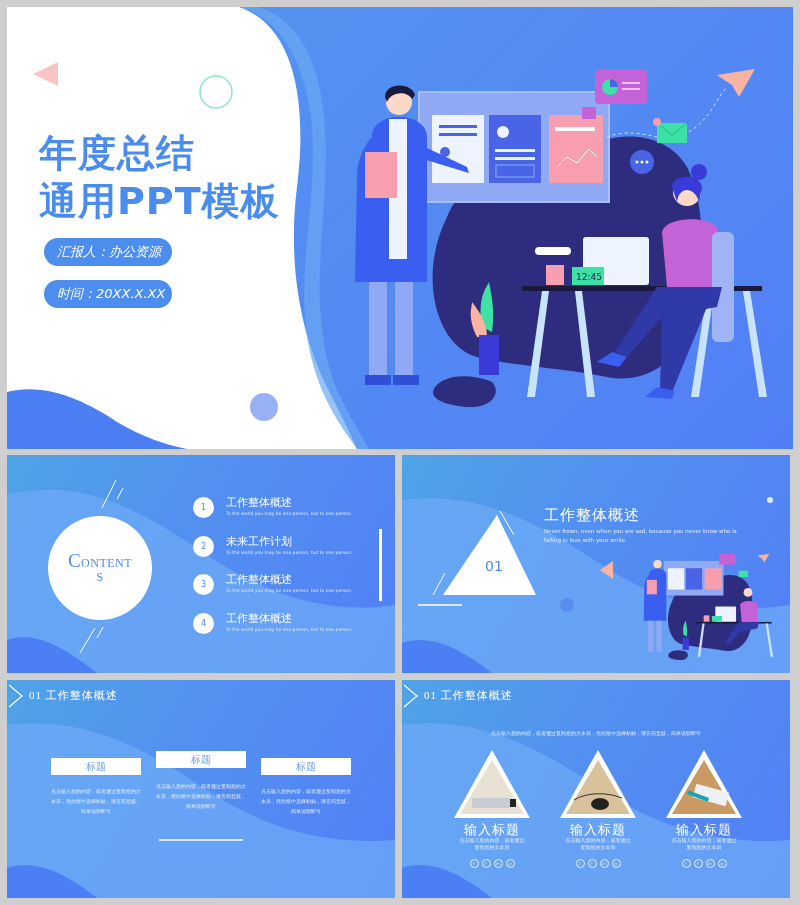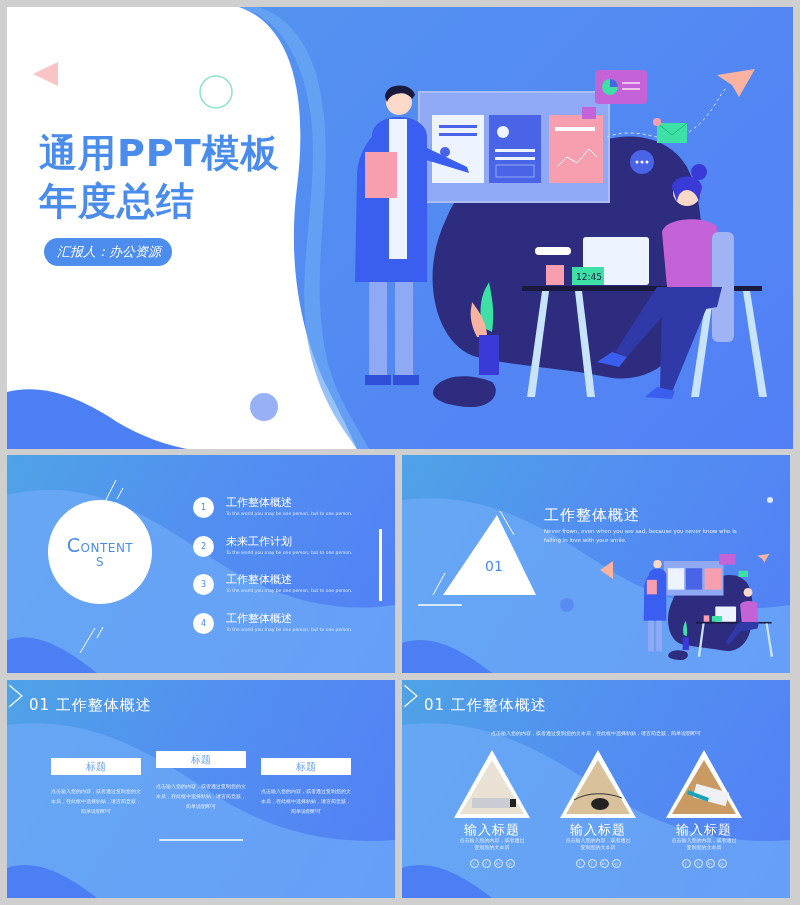--- a/index.html
+++ b/index.html
@@ -8,38 +8,38 @@
   .bg-grad { background: linear-gradient(120deg, #4fa3e6 0%, #5291f0 40%, #527ff6 100%); }
 
   
   #s1 { left: 7px; top: 7px; width: 786px; height: 442px; background: linear-gradient(135deg, #5497ee 0%, #527ff6 100%); }
   #s1 .white-blob { position: absolute; left: 0; top: 0; width: 786px; height: 442px; }
   .title-main { position: absolute; left: 32px; top: 122px; font-size: 38px; line-height: 48px; font-weight: bold; color: #4a8cec; font-family: "DejaVu Sans", sans-serif; letter-spacing: 1px; }
   .pill { position: absolute; left: 37px; height: 28px; width: 128px; border-radius: 14px; background: #4d8ded; color: #fff; font-size: 13px; line-height: 28px; padding-left: 13px; white-space: nowrap; font-style: italic; }
 
   
   #s2 { left: 7px; top: 455px; width: 388px; height: 218px; }
-  .contents-circle { position: absolute; left: 41px; top: 45px; width: 104px; height: 104px; border-radius: 50%; background: #fff; }
+  .contents-circle { position: absolute; left: 41px; top: 61px; width: 104px; height: 104px; border-radius: 50%; background: #fff; font-family: Liberation Serif, serif; }
   .contents-text { position: absolute; left: 0; top: 38px; width: 104px; text-align: center; color: #4a8cec; font-size: 12px; line-height: 14px; letter-spacing: 0.5px; }
   .contents-text .big { font-size: 19px; }
   .toc-item { position: absolute; left: 186px; height: 32px; width: 180px; }
   .toc-num { position: absolute; left: 0; top: 2px; width: 21px; height: 21px; border-radius: 50%; background: #fff; color: #4a8cec; font-size: 8px; line-height: 21px; text-align: center; }
   .toc-title { position: absolute; left: 33px; top: 0; font-size: 11px; color: #fff; white-space: nowrap; }
   .toc-sub { position: absolute; left: 33px; top: 16px; font-size: 4.5px; color: #dbe8ff; white-space: nowrap; }
 
   
   #s3 { left: 402px; top: 455px; width: 388px; height: 218px; }
   .sec-title { position: absolute; left: 142px; top: 51px; font-size: 15px; color: #fff; white-space: nowrap; letter-spacing: 1px; }
   .sec-desc { position: absolute; left: 142px; top: 72px; width: 210px; font-size: 5.5px; line-height: 9px; color: #e4eeff; }
   .tri-num { position: absolute; left: 62px; top: 103px; width: 60px; text-align: center; color: #4a8cec; font-size: 14px; }
 
   
   #s4 { left: 7px; top: 680px; width: 388px; height: 218px; }
   #s5 { left: 402px; top: 680px; width: 388px; height: 218px; }
-  .hdr { position: absolute; left: 22px; top: 16px; font-size: 15px; color: #fff; white-space: nowrap; letter-spacing: 1px; }
+  .hdr { position: absolute; left: 22px; top: 8px; font-size: 11px; color: #fff; white-space: nowrap; letter-spacing: 1px; font-family: Liberation Serif, serif; }
   .card-title { position: absolute; width: 90px; height: 17px; background: #fff; color: #6ea3ee; font-size: 10px; line-height: 17px; text-align: center; }
   .card-body { position: absolute; width: 90px; font-size: 5px; line-height: 10px; color: #e8f0ff; text-align: center; }
   .s5-top { position: absolute; left: 0; top: 50px; width: 388px; text-align: center; font-size: 5px; color: #e8f0ff; }
   .p-title { position: absolute; width: 90px; text-align: center; font-size: 13px; color: #fff; letter-spacing: 1px; }
   .p-body { position: absolute; width: 90px; text-align: center; font-size: 5px; line-height: 7px; color: #e8f0ff; }
   .socials { position: absolute; width: 90px; display: flex; justify-content: center; gap: 3px; }
   .soc { width: 9px; height: 9px; border: 1px solid #e8f0ff; border-radius: 50%; color: #e8f0ff; font-size: 4px; line-height: 7px; text-align: center; }
 </style>
 </head>
 <body>
@@ -54,24 +54,25 @@
       <polygon points="2,15 27,3 27,27" fill="#f9c4c4"></polygon>
     </svg>
   <svg style="position:absolute;left:191px;top:67px" width="36" height="36">
       <circle cx="18" cy="18" r="16" fill="none" stroke="#8fe3c8" stroke-width="1.5"></circle>
     </svg>
   <svg style="position:absolute;left:242px;top:385px" width="30" height="30">
       <circle cx="15" cy="15" r="14" fill="#98b0f6"></circle>
     </svg>
 
   <div class="title-main">
+    <div>年度总结</div>
     <div>通用PPT模板</div>
-    <div>年度总结</div>
   </div>
   <div class="pill" style="top:231px">汇报人：办公资源</div>
+  <div class="pill" style="top:273px">时间：20XX.X.XX</div>
 
   <svg style="position:absolute;left:320px;top:50px" width="440" height="350" viewBox="0 0 440 350">
 
     <path d="M120,160 C140,110 200,90 250,95 C290,70 340,75 360,110 C380,150 375,200 370,240 C365,290 330,330 280,320 C230,310 190,310 150,300 C110,290 90,220 120,160 Z" fill="#2d2c7e"></path>
     <path d="M108,330 C120,315 150,318 165,325 C175,335 165,352 140,350 C118,348 100,342 108,330 Z" fill="#2d2c7e"></path>
 
     <rect x="92" y="35" width="190" height="110" fill="#8fa9f5" stroke="#a9bef8" stroke-width="2"></rect>
     <rect x="105" y="58" width="52" height="68" fill="#eef4ff"></rect>
     <rect x="112" y="68" width="38" height="3" fill="#4a64e8"></rect>
     <rect x="112" y="76" width="38" height="3" fill="#4a64e8"></rect>

